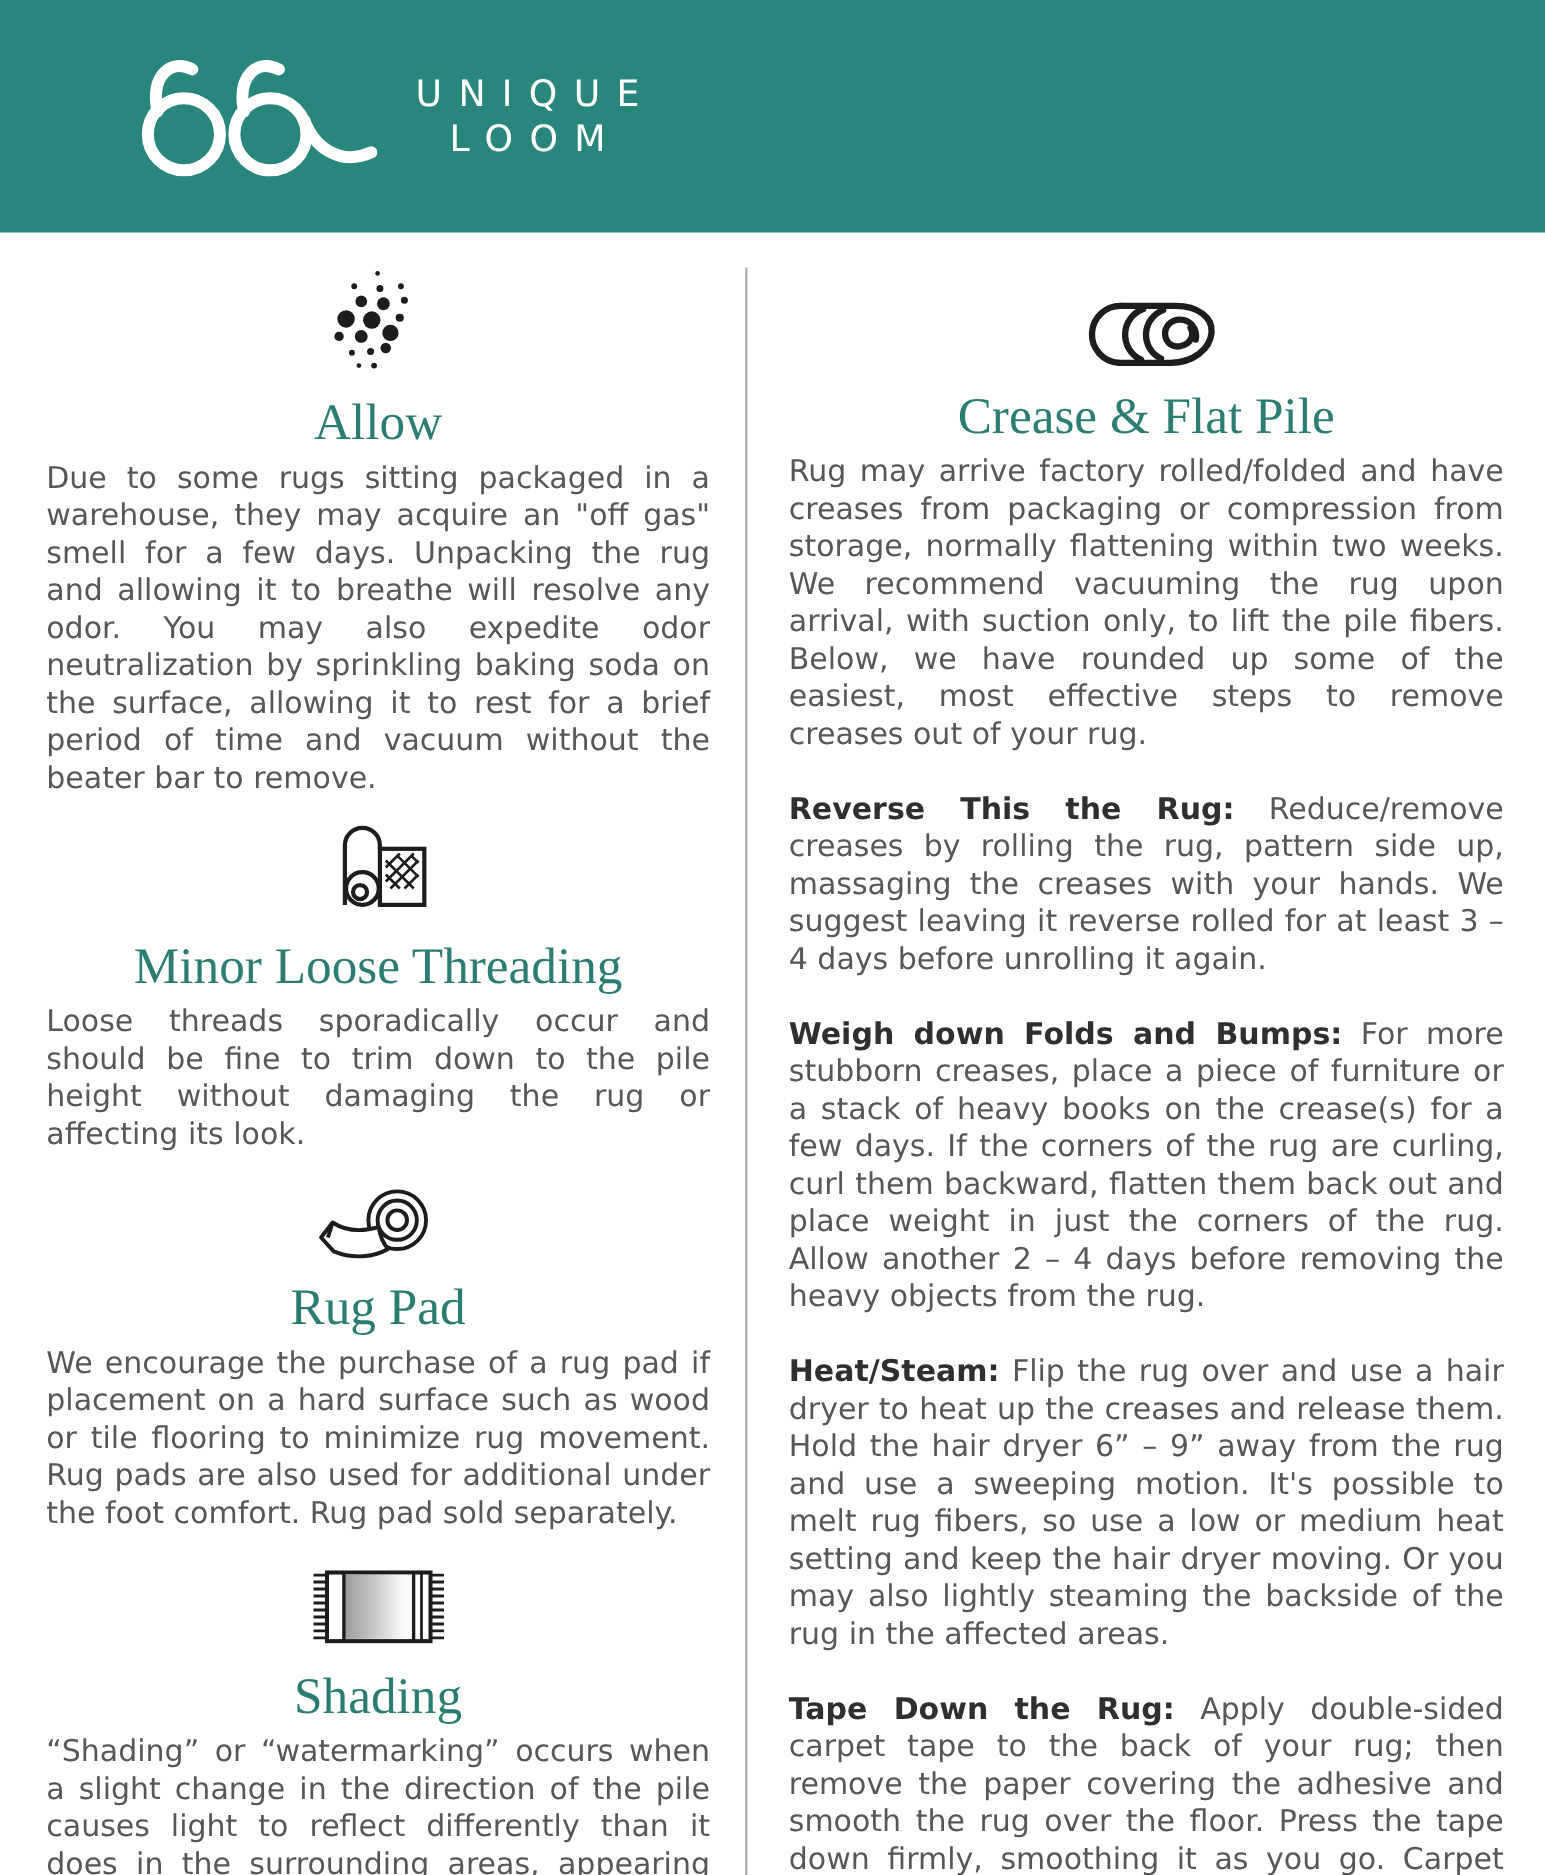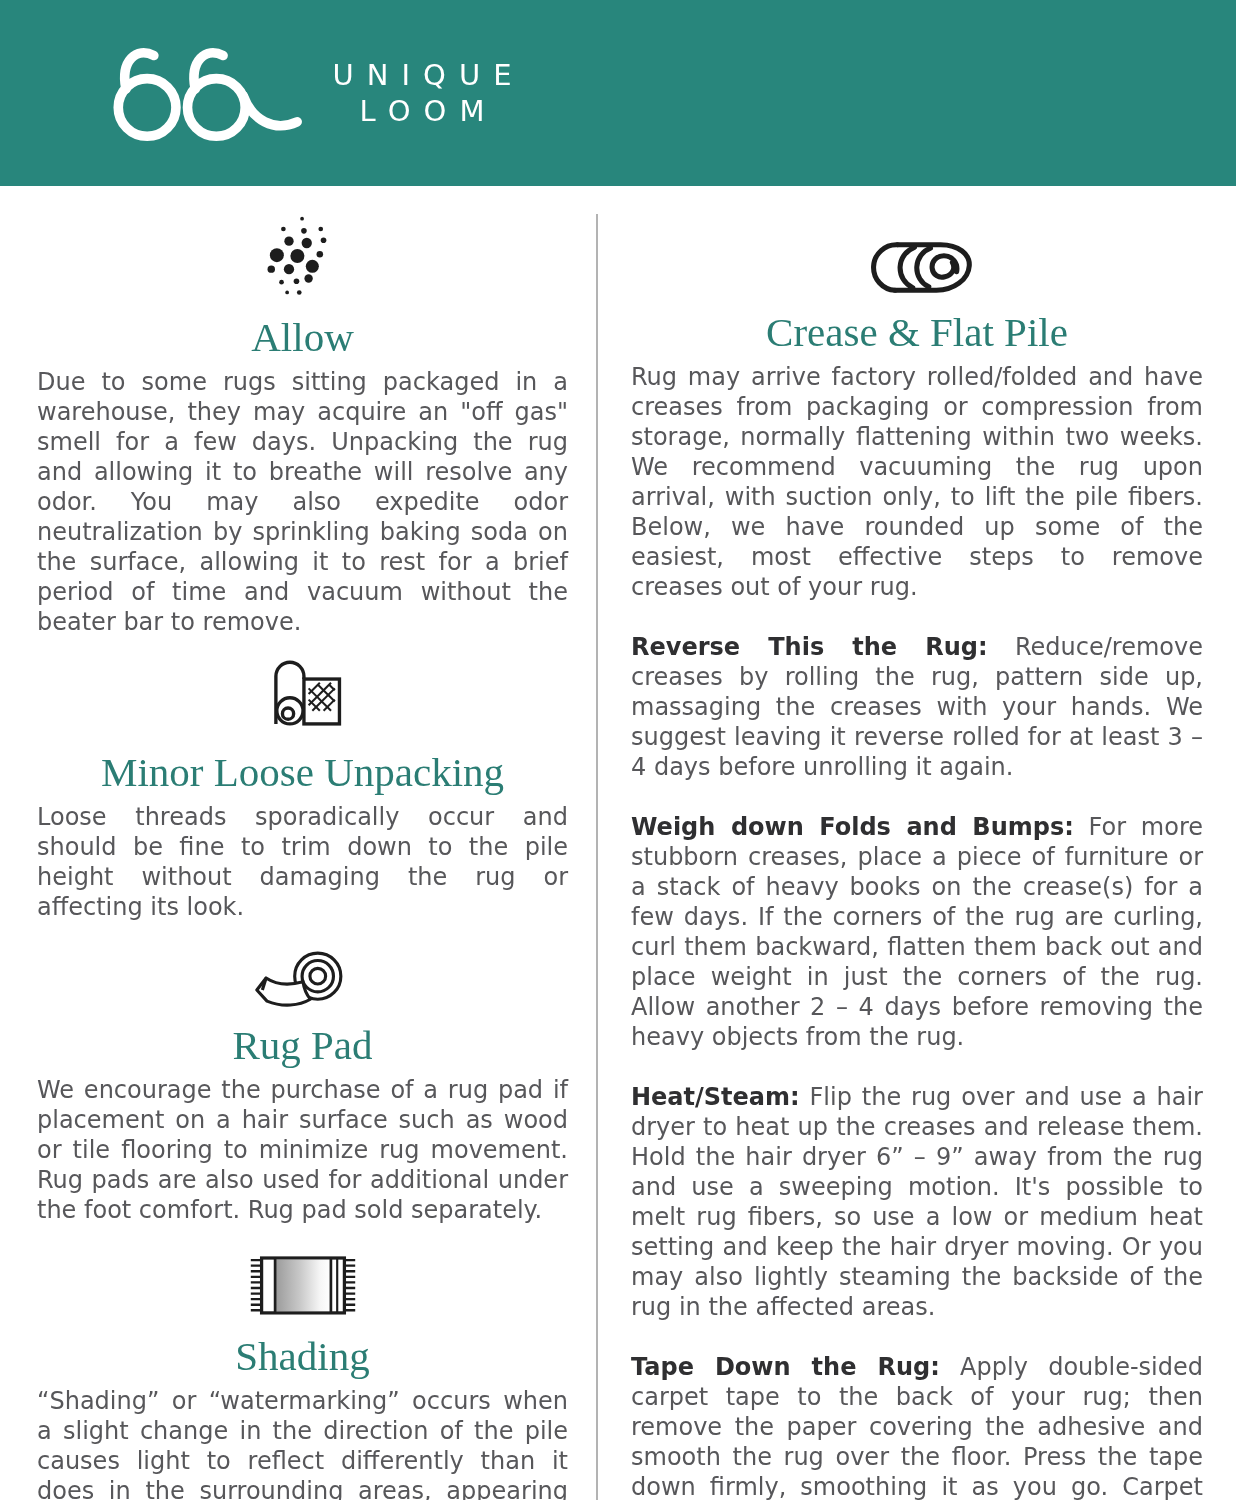--- a/index.html
+++ b/index.html
@@ -109,38 +109,38 @@
                 <path d="M56,64 L80,40"></path>
                   <path d="M68,64 L80,52"></path>
                 <path d="M52,40 L76,64"></path>
                   <path d="M52,52 L64,64"></path>
                 <path d="M62,36 L80,54"></path>
                   <path d="M74,36 L80,42"></path>
               </g>
             </g>
           </svg>
         </div>
-        <h2 class="heading">Minor Loose Unpacking</h2>
+        <h2 class="heading">Minor Loose Threading</h2>
         <p class="body">Loose threads sporadically occur and should be fine to trim down to the pile height without damaging the rug or affecting its look.</p>
       </div>
 
       <div class="sec sec-pad">
         <div class="icon-wrap">
           <svg width="96" height="64" viewBox="0 0 104 68">
             <g class="ink" stroke-width="3.4" fill="none" stroke-linejoin="round">
               <circle cx="68" cy="32" r="25"></circle>
               <circle cx="68" cy="32" r="17"></circle>
               <circle cx="68" cy="32" r="8.5"></circle>
               <path d="M52,38 C38,42 24,42 12,34 L2,47 L13,59 C30,66 48,64 60,57 C55,51 53,45 52,38 Z" fill="#ffffff"></path>
               <path d="M12,34 L8,47"></path>
             </g>
           </svg>
         </div>
         <h2 class="heading">Rug Pad</h2>
-        <p class="body">We encourage the purchase of a rug pad if placement on a hair surface such as wood or tile flooring to minimize rug movement. Rug pads are also used for additional under the foot comfort. Rug pad sold separately.</p>
+        <p class="body">We encourage the purchase of a rug pad if placement on a hard surface such as wood or tile flooring to minimize rug movement. Rug pads are also used for additional under the foot comfort. Rug pad sold separately.</p>
       </div>
 
       <div class="sec sec-shading">
         <div class="icon-wrap">
           <svg width="108" height="72" viewBox="0 0 120 80">
             <defs>
               <linearGradient id="shade-grad" x1="0" y1="0" x2="1" y2="0">
                 <stop offset="0" stop-color="#9a9a9a"></stop>
                 <stop offset="0.45" stop-color="#c9c9c9"></stop>
                 <stop offset="0.8" stop-color="#f5f5f5"></stop>

